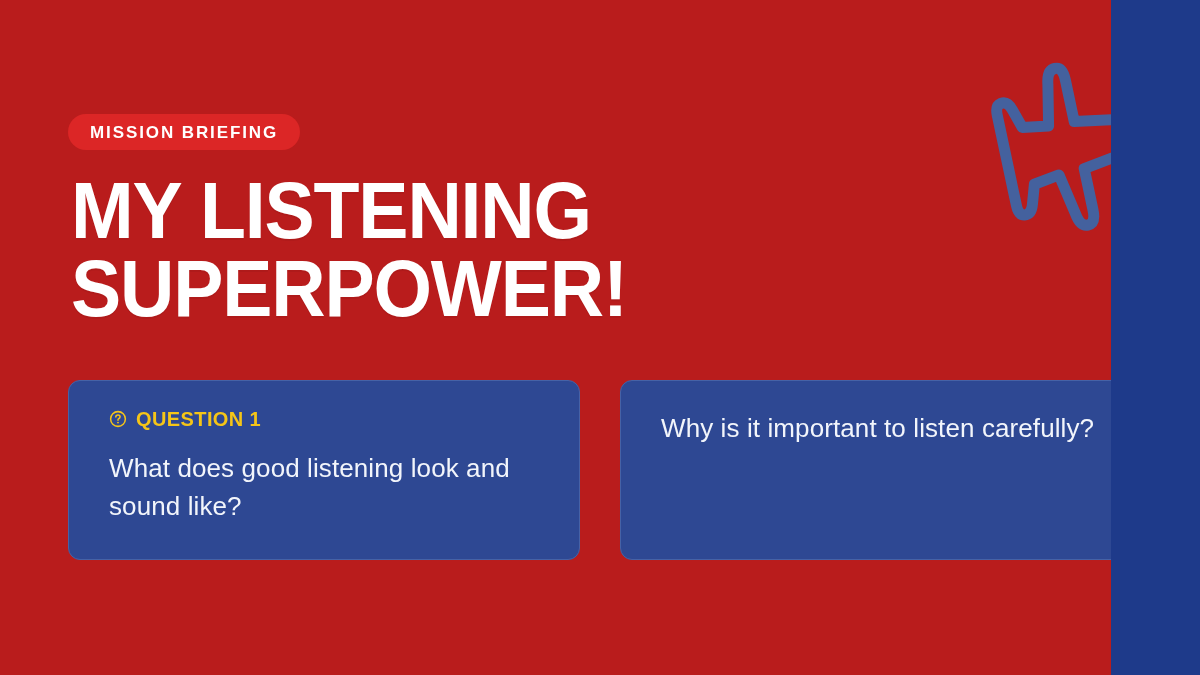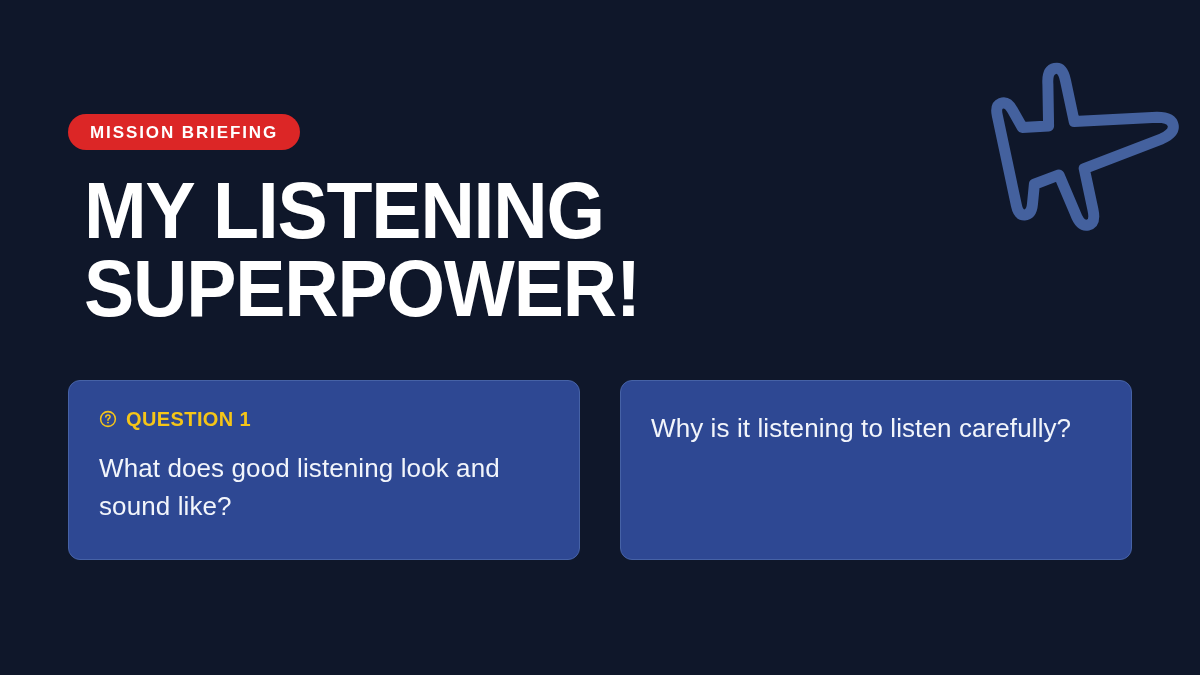--- a/index.html
+++ b/index.html
@@ -10,23 +10,23 @@
   body {
     width: 1200px;
     height: 675px;
     overflow: hidden;
     font-family: "Liberation Sans", sans-serif;
     background: #1e3a8a;
   }
 
   #slide {
     position: relative;
-    width: 1200px;
+    width: 1111px;
     height: 675px;
-    background: #0f172a;
+    background: #b91c1c;
     overflow: hidden;
   }
 
   
   #plane-decor {
     position: absolute;
     left: 955px;
     top: 35px;
     width: 230px;
     height: 220px;
@@ -57,21 +57,21 @@
     font-weight: 700;
     letter-spacing: 1.9px;
     line-height: 1;
     white-space: nowrap;
     font-family: "Liberation Sans", sans-serif;
   }
 
   
   #headline {
     position: absolute;
-    left: 84px;
+    left: 71px;
     top: 172px;
     width: 780px;
   }
   #headline .hl-line {
     display: block;
     color: #ffffff;
     font-family: "Liberation Sans", sans-serif;
     font-size: 80px;
     font-weight: 700;
     line-height: 0.98;
@@ -91,21 +91,21 @@
     height: 180px;
     display: flex;
     gap: 40px;
   }
   .q-card {
     flex: 1 1 0;
     box-sizing: border-box;
     background: #2e4893;
     border: 1px solid #4662a6;
     border-radius: 12px;
-    padding: 28px 30px 0 30px;
+    padding: 28px 30px 0 40px;
   }
   .q-head {
     display: flex;
     align-items: center;
     gap: 9px;
     margin-bottom: 20px;
   }
   .q-icon {
     width: 18px;
     height: 18px;
@@ -168,17 +168,17 @@
                      Q10 10.1 10 11.3" fill="none" stroke="#f5c518" stroke-width="1.7" stroke-linecap="round"></path>
             <circle cx="10" cy="14" r="1.05" fill="#f5c518"></circle>
           </svg>
         </span>
         <span class="q-label">QUESTION 1</span>
       </div>
       <div class="q-body">What does good listening look and sound like?</div>
     </div>
 
     <div class="q-card">
-      <div class="q-body">Why is it listening to listen carefully?</div>
+      <div class="q-body">Why is it important to listen carefully?</div>
     </div>
 
   </div>
 </div>
 
 </body></html>

